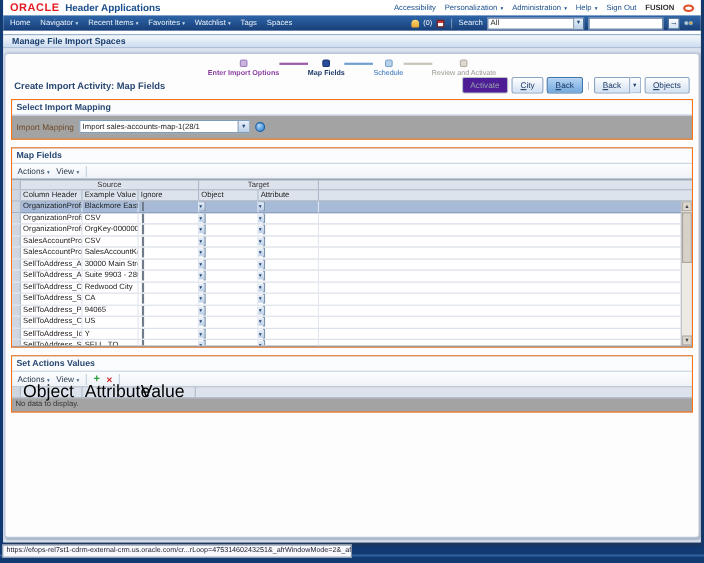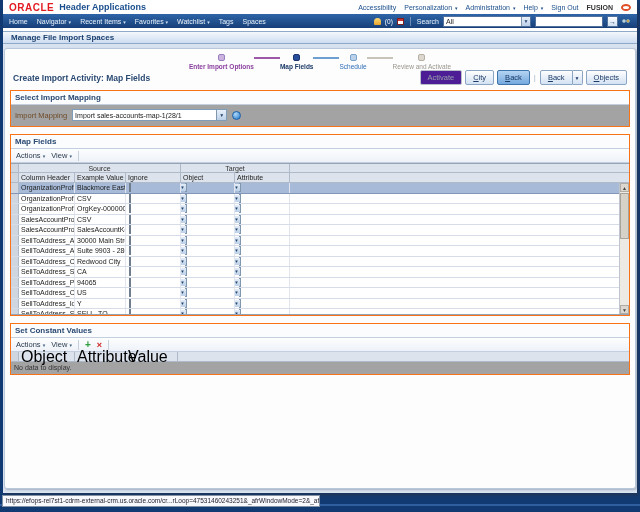--- a/index.html
+++ b/index.html
@@ -416,21 +416,21 @@
               <span class="sb-btn">▲</span>
               <span class="sb-thumb"></span>
               <span class="sb-space"></span>
               <span class="sb-btn">▼</span>
             </div>
           </div>
         </div>
       </div>
 
       <div class="box">
-        <div class="box-header">Set Constant Values</div>
+        <div class="box-header">Set Actions Values</div>
         <div class="tbar">
           <span class="menu"><span>Actions</span> <span class="c">▾</span></span>
           <span class="menu"><span>View</span> <span class="c">▾</span></span>
           <span class="tbar-sep"></span>
           <span class="icn-add">+</span>
           <span class="icn-del">×</span>
           <span class="tbar-sep"></span>
         </div>
         <div class="trow scv-chead">
           <span class="c-rh"></span>

